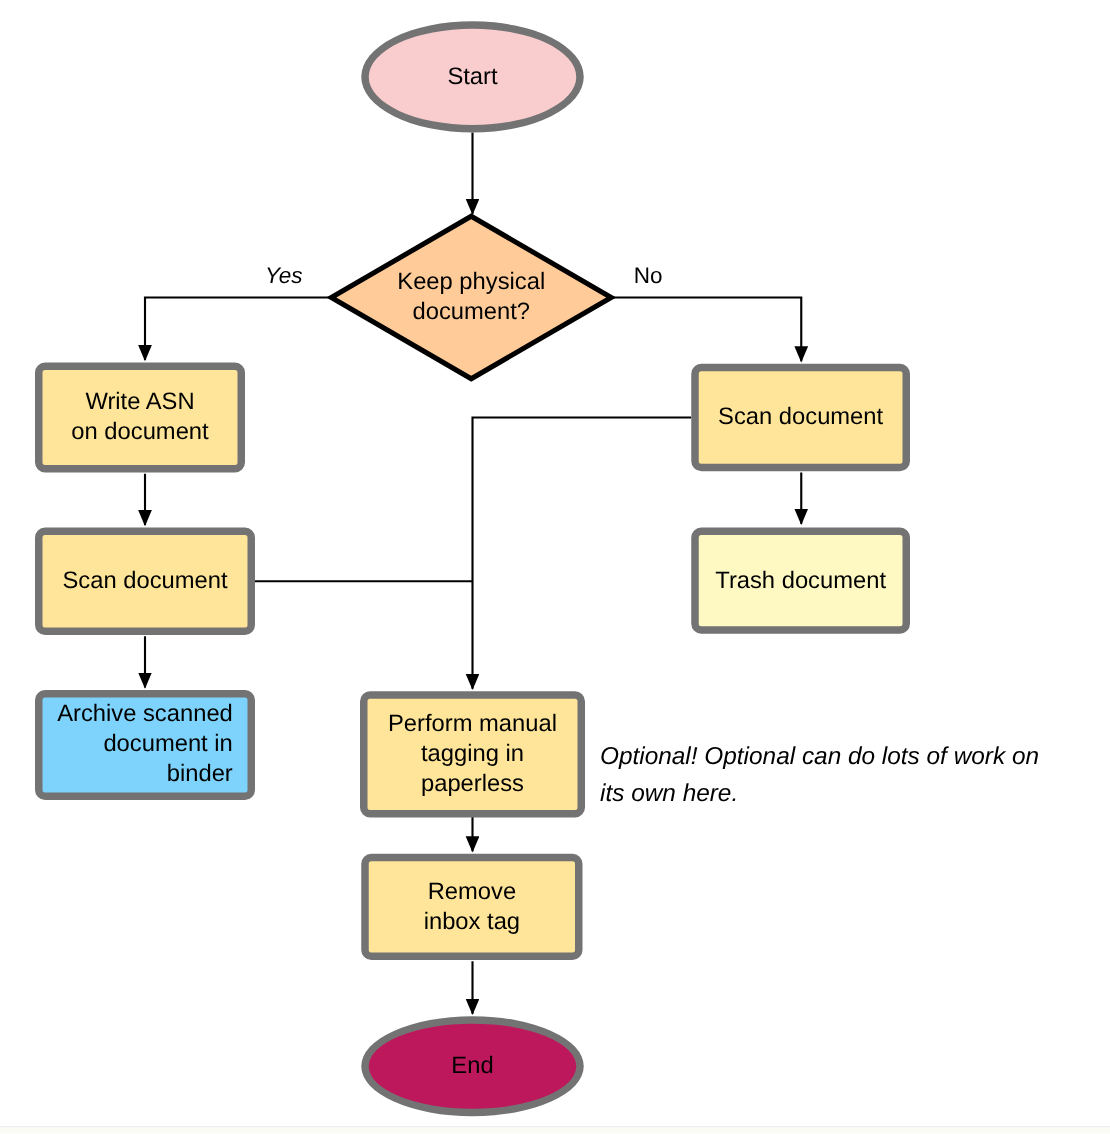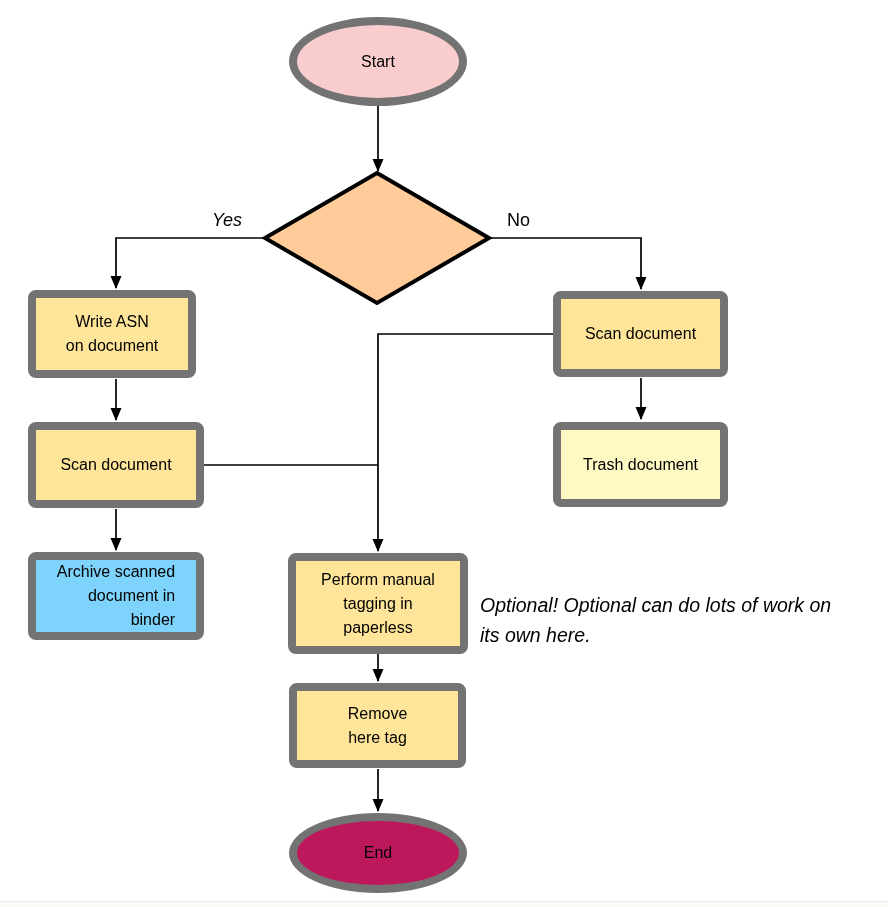--- a/index.html
+++ b/index.html
@@ -22,25 +22,25 @@
     stroke: #000000;
     stroke-width: 1.7px;
   }
   .node {
     position: absolute;
     box-sizing: border-box;
     display: flex;
     align-items: center;
     justify-content: center;
     text-align: center;
-    font-size: 16px;
+    font-size: 19px;
     line-height: 24px;
     white-space: pre-line;
     background: #ffe599;
-    border: 8px solid #737373;
+    border: 6px solid #737373;
     border-radius: 8px;
   }
   .terminator {
     background: #f9cccd;
     border-radius: 50%;
   }
   .decision-label {
     position: absolute;
     display: flex;
     align-items: center;
@@ -122,40 +122,42 @@
 
     <path class="connector" d="M378,641 L378,681" marker-end="url(#arrow)"></path>
 
     <path class="connector" d="M378,769 L378,811" marker-end="url(#arrow)"></path>
 
     <polygon points="377,173 489,238 377,303 265,238" fill="#ffcc99" stroke="#000000" stroke-width="4" style="fill: rgb(255, 204, 153);"></polygon>
   </svg>
 
   <div id="node-start" class="node terminator" style="background-color: rgb(249, 204, 205);">Start</div>
 
+  <div class="decision-label" style="left:277px; top:200px; width:200px; height:76px;">Keep physical
+document?</div>
 
   <div id="node-write-asn" class="node" style="background-color: rgb(255, 229, 153);">Write ASN
 on document</div>
 
   <div id="node-scan-left" class="node" style="background-color: rgb(255, 229, 153);">Scan document</div>
 
   <div id="node-archive" class="node" style="background-color: #7dd3fc; text-align: right;">Archive scanned
 document in
 binder</div>
 
   <div id="node-scan-right" class="node" style="background-color: rgb(255, 229, 153);">Scan document</div>
 
   <div id="node-trash" class="node" style="background-color: #fef9c3;">Trash document</div>
 
   <div id="node-tagging" class="node" style="background-color: rgb(255, 229, 153);">Perform manual
 tagging in
 paperless</div>
 
   <div id="node-remove" class="node" style="background-color: rgb(255, 229, 153);">Remove
-here tag</div>
+inbox tag</div>
 
   <div id="node-end" class="node terminator" style="background-color: #be185d;">End</div>
 
   <div id="label-yes" class="edge-label">Yes</div>
   <div id="label-no" class="edge-label">No</div>
 
   <div class="annotation">Optional! Optional can do lots of work on
 its own here.</div>
 
   <div class="bottom-line"></div>

